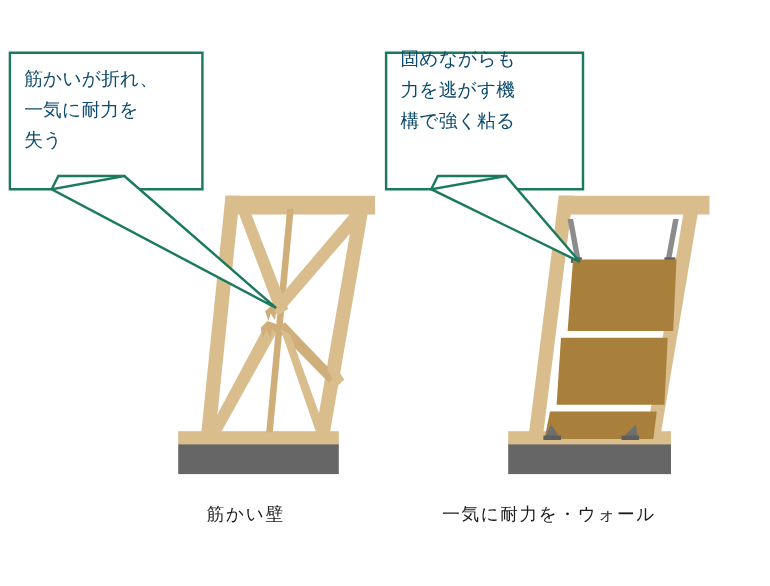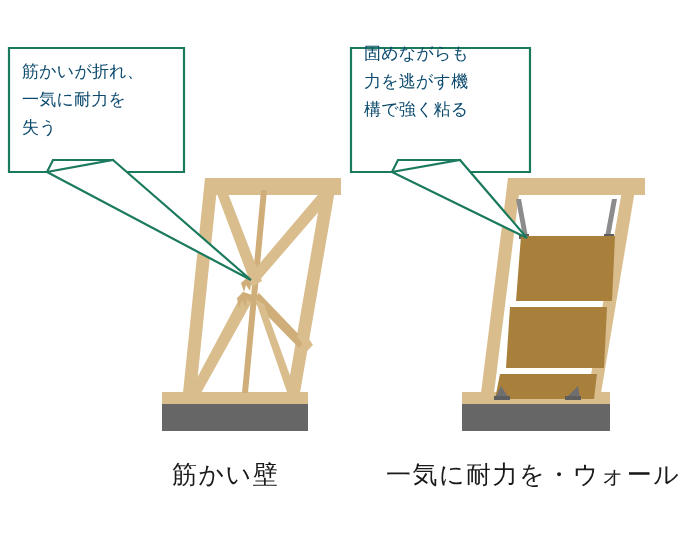--- a/index.html
+++ b/index.html
@@ -29,24 +29,25 @@
     letter-spacing: 0.2px;
     white-space: pre-line;
     pointer-events: none;
   }
   #callout-left-text { left: 22px; top: 58px; width: 160px; }
   #callout-right-text { left: 364px; top: 40px; width: 164px; }
 
   .caption {
     position: absolute;
     font-family: "Liberation Sans", "DejaVu Sans", sans-serif;
-    font-size: 25px;
+    font-size: 16px;
     color: #1a1a1a;
     letter-spacing: 1.5px;
     white-space: nowrap;
+    margin-left: 16px;
   }
   #caption-left { left: 172px; top: 458px; }
   #caption-right { left: 386px; top: 458px; }
 </style>
 </head>
 <body>
 
 <svg id="stage" viewBox="0 0 700 533" xmlns="http://www.w3.org/2000/svg">
 
   <rect x="0" y="0" width="700" height="533" fill="#ffffff"></rect>

